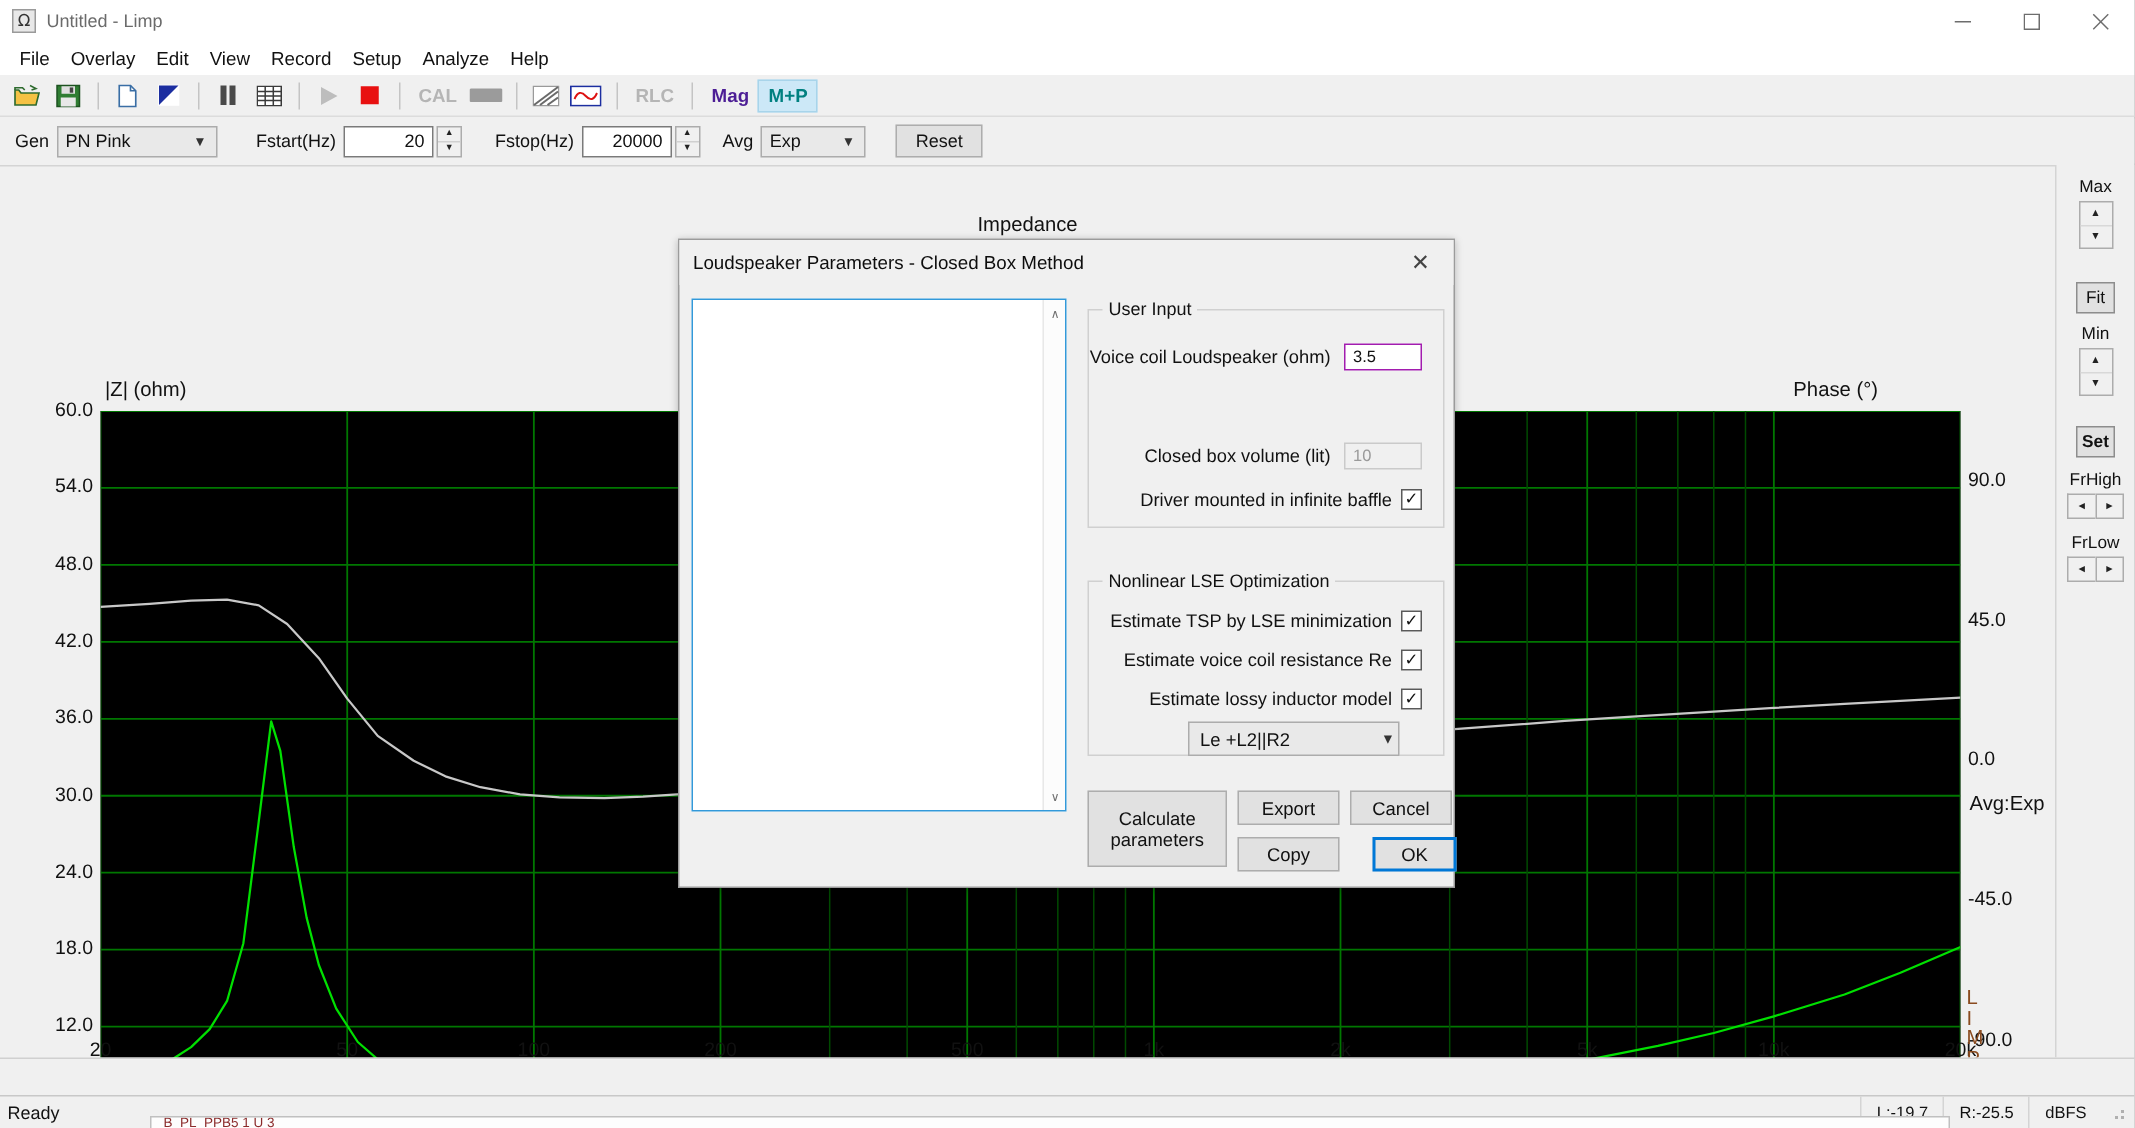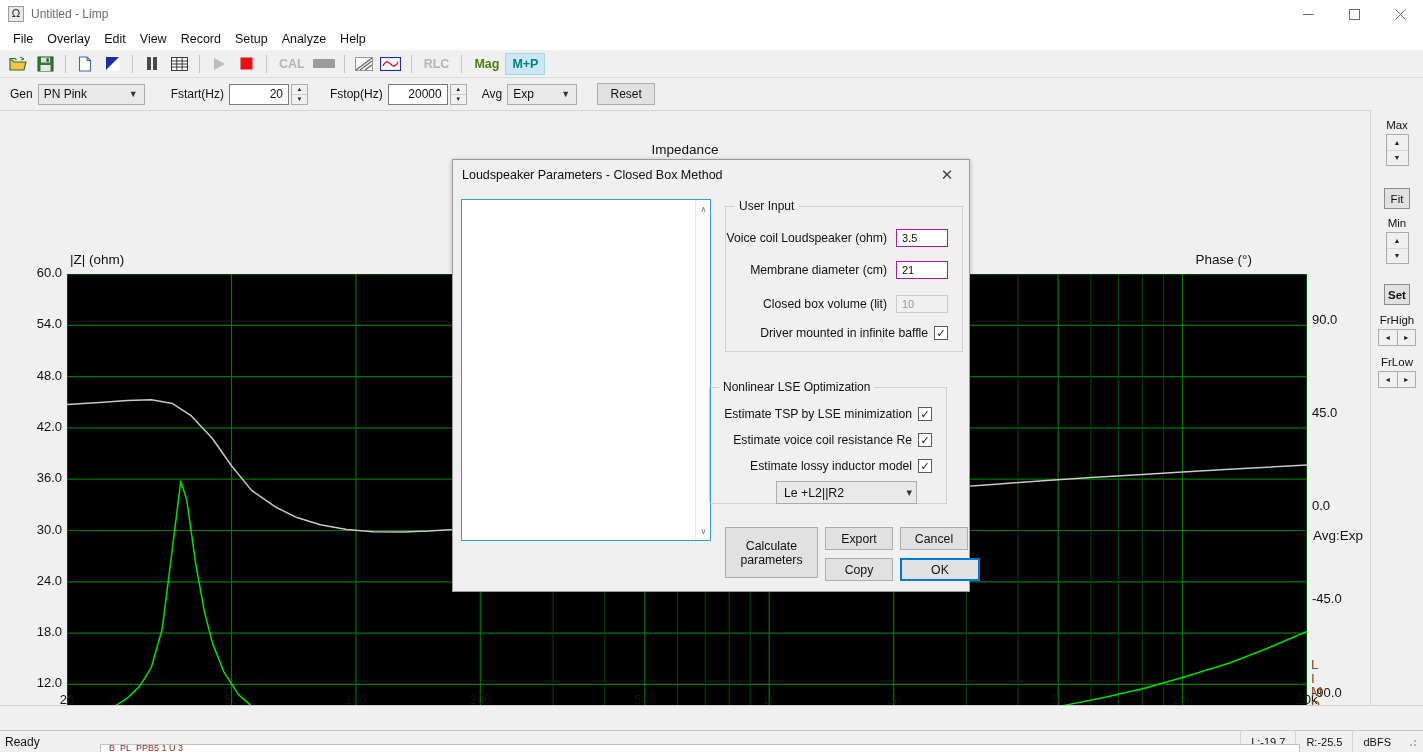--- a/index.html
+++ b/index.html
@@ -57,21 +57,21 @@
   .tb-btn {
     width: 26px; height: 24px; display: flex; align-items: center; justify-content: center;
     margin-right: 1px;
   }
   .tb-sep { width: 1px; height: 18px; background: #c4c4c4; margin: 0 6px; }
   .tb-text {
     height: 22px; min-width: 30px; padding: 0 6px; display: flex; align-items: center; justify-content: center;
     font-size: 12.5px; font-weight: bold; font-family: "Liberation Sans", sans-serif;
   }
   .tb-text.disabled { color: #b5b5b5; }
-  .tb-text.teal { color: #4d7c0f; }
+  .tb-text.teal { color: #4c1d95; }
   .tb-text.active {
     color: #008080; background: #cce8f7; border: 1px solid #a8d4ea;
   }
 
   
   .parambar {
     position: absolute; left: 0; top: 79px; width: 1423px; height: 30px;
     background: #f0f0f0;
     display: flex; align-items: center;
   }
@@ -572,37 +572,33 @@
     </div>
 
     <div class="groupbox" style="left:272px; top:46px; width:238px; height:146px;">
       <div class="gb-title">User Input</div>
 
       <div class="row-right" style="position:absolute; left:0; top:22px; width:222px;">
         <div class="fld-label">Voice coil Loudspeaker (ohm)</div>
         <div class="fld-input">3.5</div>
       </div>
 
-      <div class="row-right" style="position:absolute; left:0; top:54px; width:222px;">
-        <div class="fld-label">Membrane diameter (cm)</div>
-        <div class="fld-input">21</div>
-      </div>
 
       <div class="row-right" style="position:absolute; left:0; top:88px; width:222px;">
         <div class="fld-label">Closed box volume (lit)</div>
         <div class="fld-input disabled">10</div>
       </div>
 
       <div class="row-right" style="position:absolute; left:0; top:119px; width:222px;">
         <div class="fld-label" style="margin-right:6px;">Driver mounted in infinite baffle</div>
         <div class="cbox">✓</div>
       </div>
     </div>
 
-    <div class="groupbox" style="left:256px; top:227px; width:238px; height:117px;">
+    <div class="groupbox" style="left:272px; top:227px; width:238px; height:117px;">
       <div class="gb-title">Nonlinear LSE Optimization</div>
 
       <div class="row-right" style="position:absolute; left:0; top:19px; width:222px;">
         <div class="fld-label" style="margin-right:6px;">Estimate TSP by LSE minimization</div>
         <div class="cbox">✓</div>
       </div>
       <div class="row-right" style="position:absolute; left:0; top:45px; width:222px;">
         <div class="fld-label" style="margin-right:6px;">Estimate voice coil resistance Re</div>
         <div class="cbox">✓</div>
       </div>
@@ -617,16 +613,16 @@
       </div>
     </div>
 
     <div class="dlg-btn" style="left:272px; top:367px; width:93px; height:51px; flex-direction:column;">
       <span>Calculate</span>
       <span>parameters</span>
     </div>
     <div class="dlg-btn" style="left:372px; top:367px; width:68px; height:23px;">Export</div>
     <div class="dlg-btn" style="left:447px; top:367px; width:68px; height:23px;">Cancel</div>
     <div class="dlg-btn" style="left:372px; top:398px; width:68px; height:23px;">Copy</div>
-    <div class="dlg-btn primary" style="left:447px; top:398px; width:80px; height:23px;">OK</div>
+    <div class="dlg-btn primary" style="left:462px; top:398px; width:56px; height:23px;">OK</div>
   </div>
 
 </div>
 
 </body></html>

